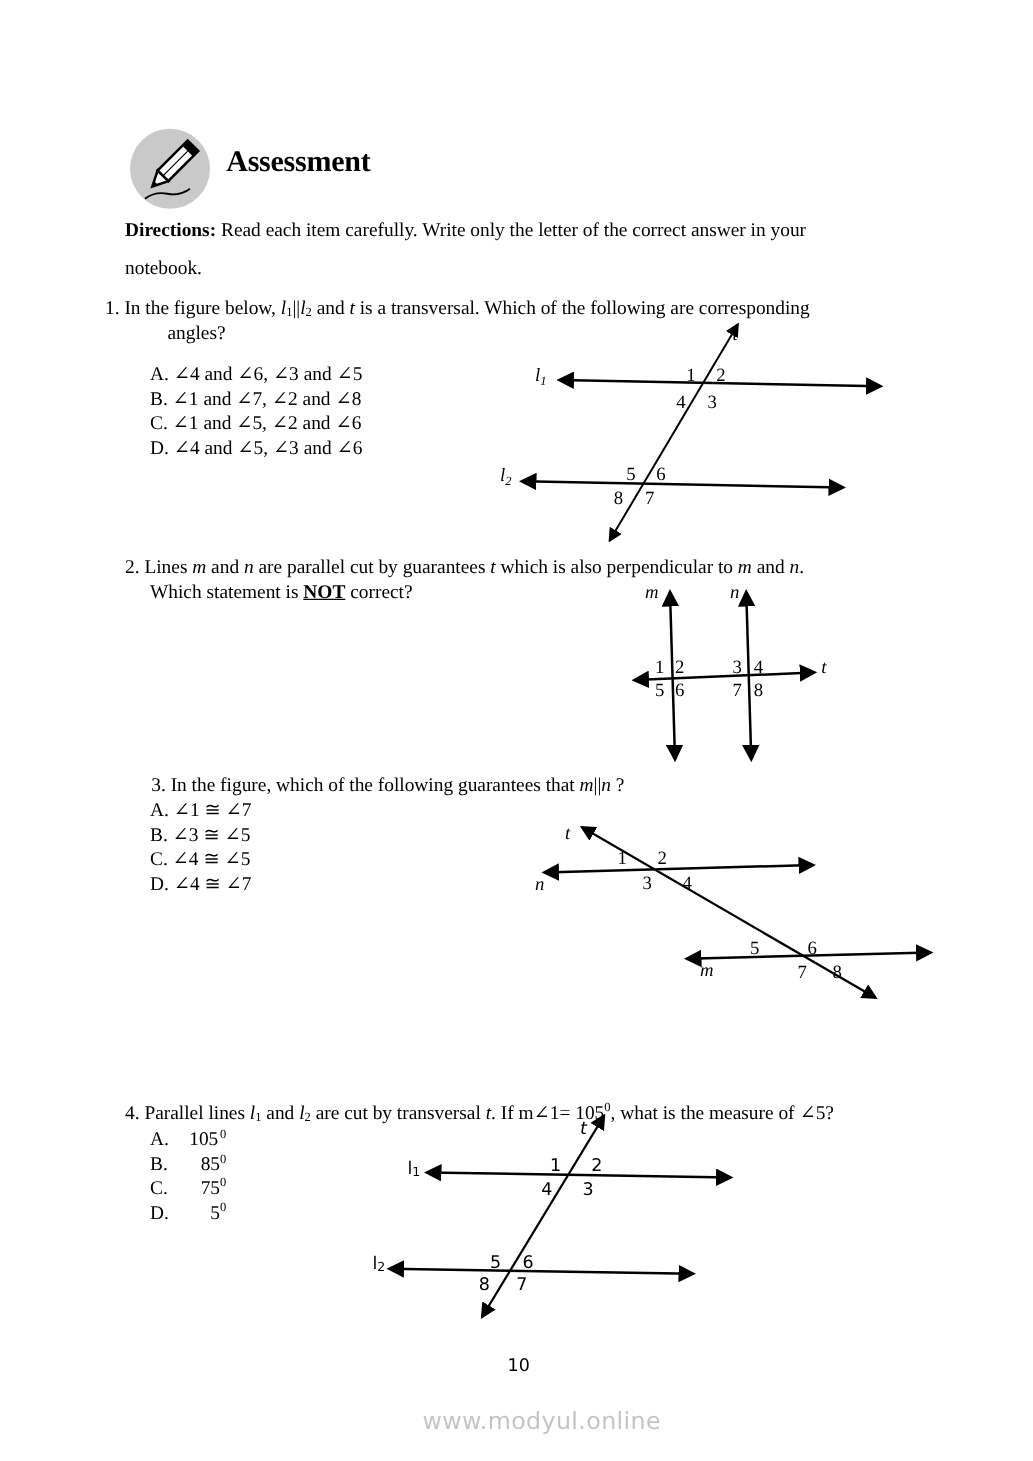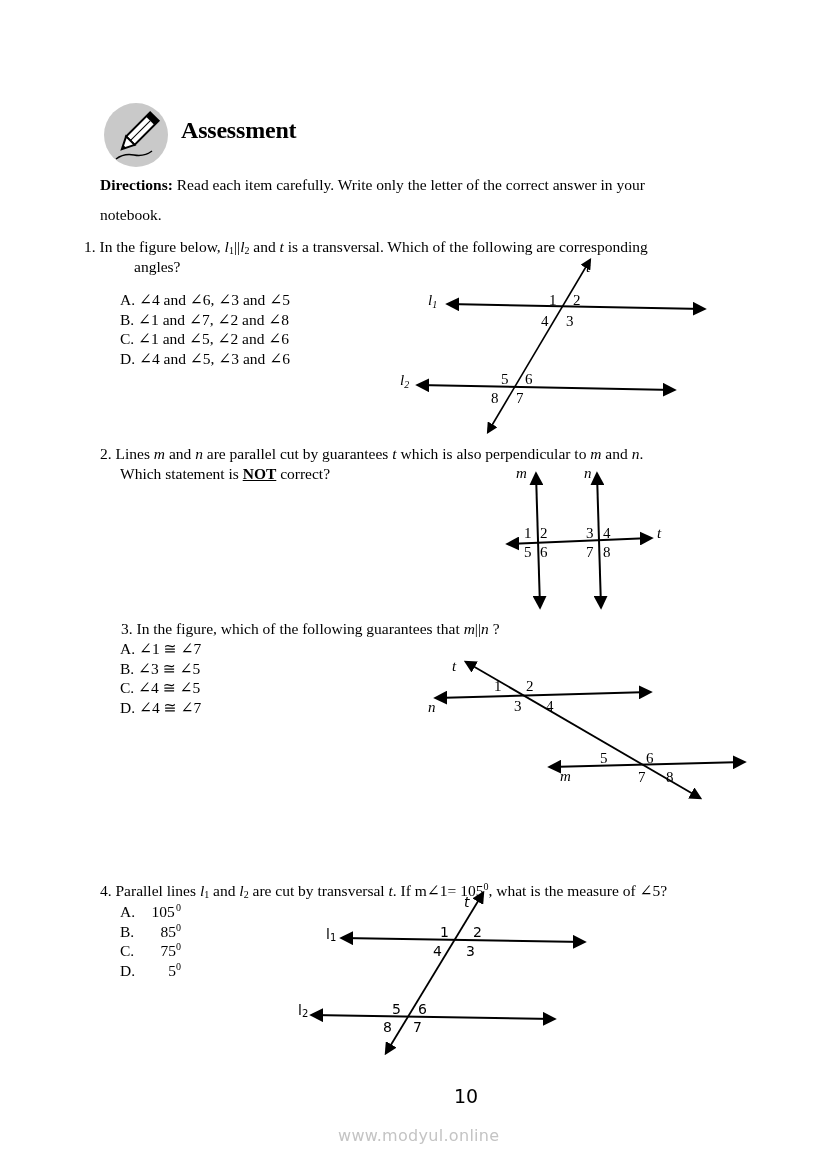--- a/index.html
+++ b/index.html
@@ -10,22 +10,22 @@
   .title { font-size: 24px; font-weight: bold; letter-spacing: -0.2px; }
   .icon-circle { width: 64px; height: 64px; border-radius: 50%; background: #c9c9c9; }
   i { font-style: italic; }
   sub { font-size: 10px; vertical-align: -2px; line-height: 0; }
   sup { font-size: 10px; vertical-align: 6px; line-height: 0; }
   .bold-u { font-weight: bold; text-decoration: underline; }
   .fig { position: absolute; overflow: visible; }
   .fig text { font-family: "Liberation Serif", serif; font-size: 15px; fill: #000; }
   .fig text.sans { font-family: "DejaVu Sans", sans-serif; font-size: 14px; }
   .fig text.it { font-style: italic; }
-  .footer-num { font-family: "DejaVu Sans", sans-serif; font-size: 19px; margin-left: 48px; }
-  .watermark { font-family: "DejaVu Sans", sans-serif; font-size: 16px; color: #c4c4c4; letter-spacing: 0.3px; }
+  .footer-num { font-family: "DejaVu Sans", sans-serif; font-size: 14px; }
+  .watermark { font-family: "DejaVu Sans", sans-serif; font-size: 19px; color: #c4c4c4; letter-spacing: 0.3px; }
 </style>
 </head>
 <body>
 
 <div class="abs icon-circle" style="left:104px; top:103px;">
   <svg width="64" height="64" viewBox="0 0 64 64">
     <g transform="rotate(45 32 32)">
       <rect x="26" y="6" width="12" height="34" fill="#fff" stroke="#000" stroke-width="2"></rect>
       <rect x="26" y="6" width="12" height="6" fill="#000"></rect>
       <line x1="32" y1="12" x2="32" y2="40" stroke="#000" stroke-width="1"></line>

